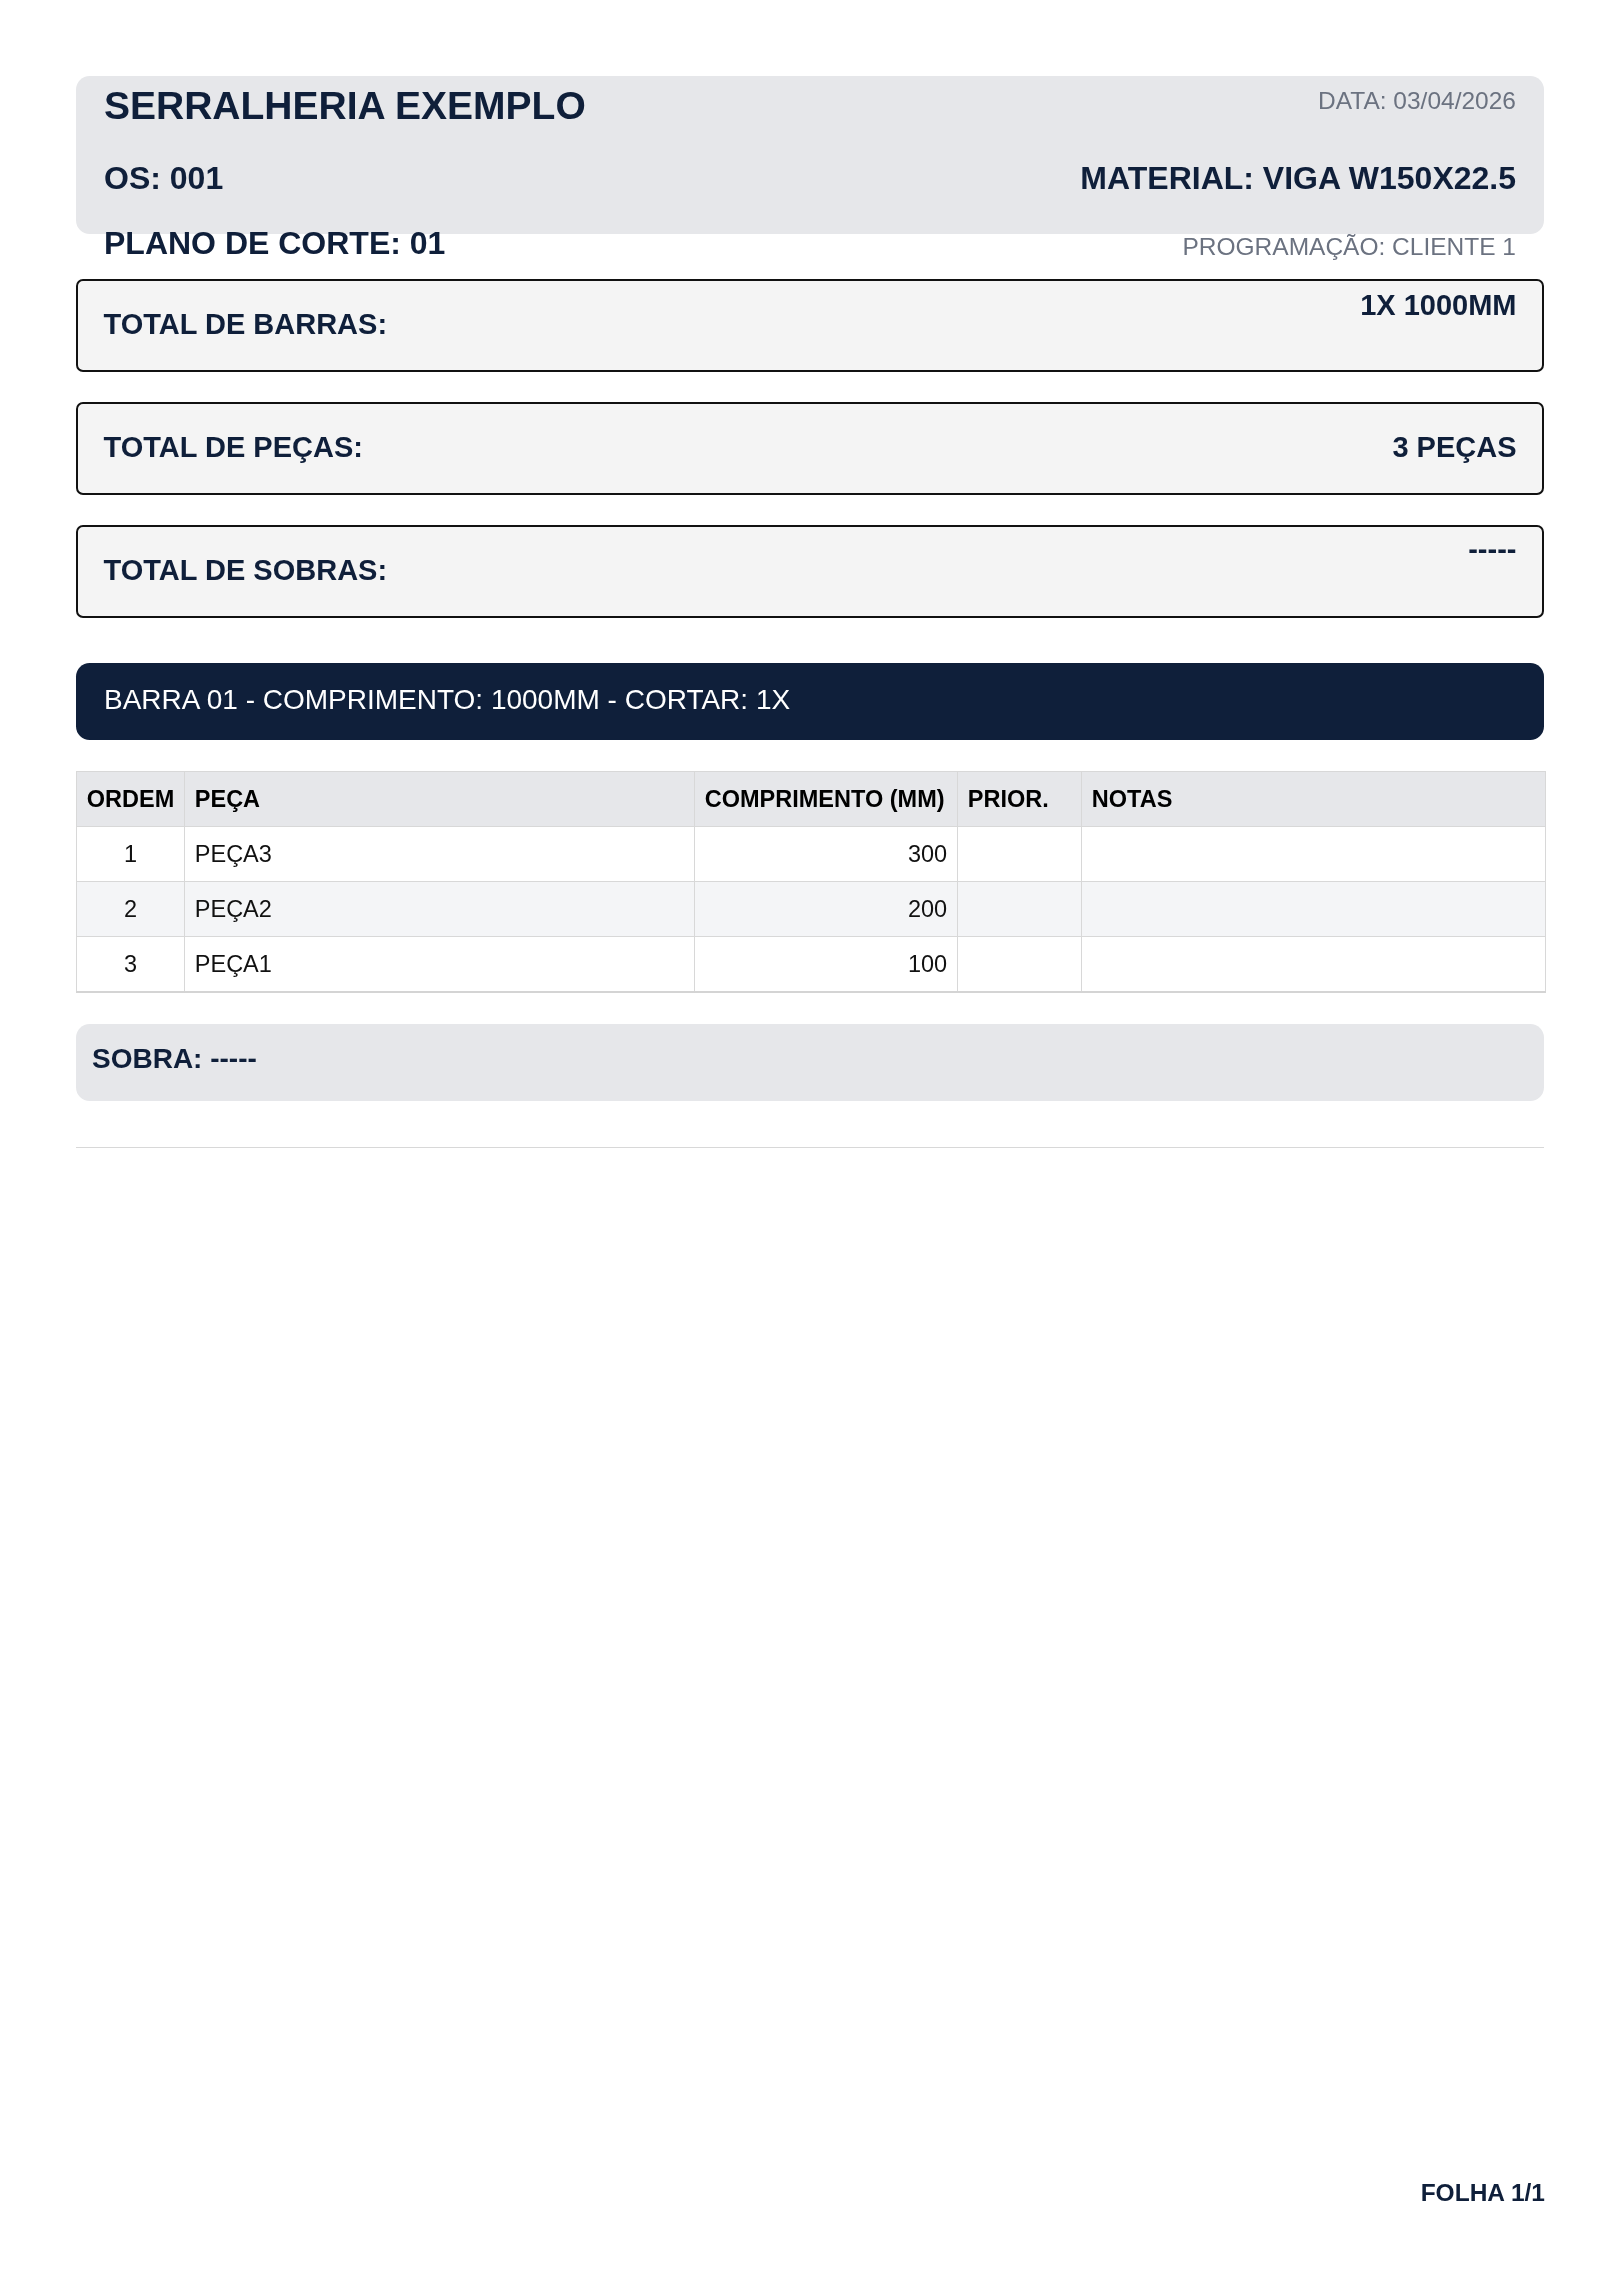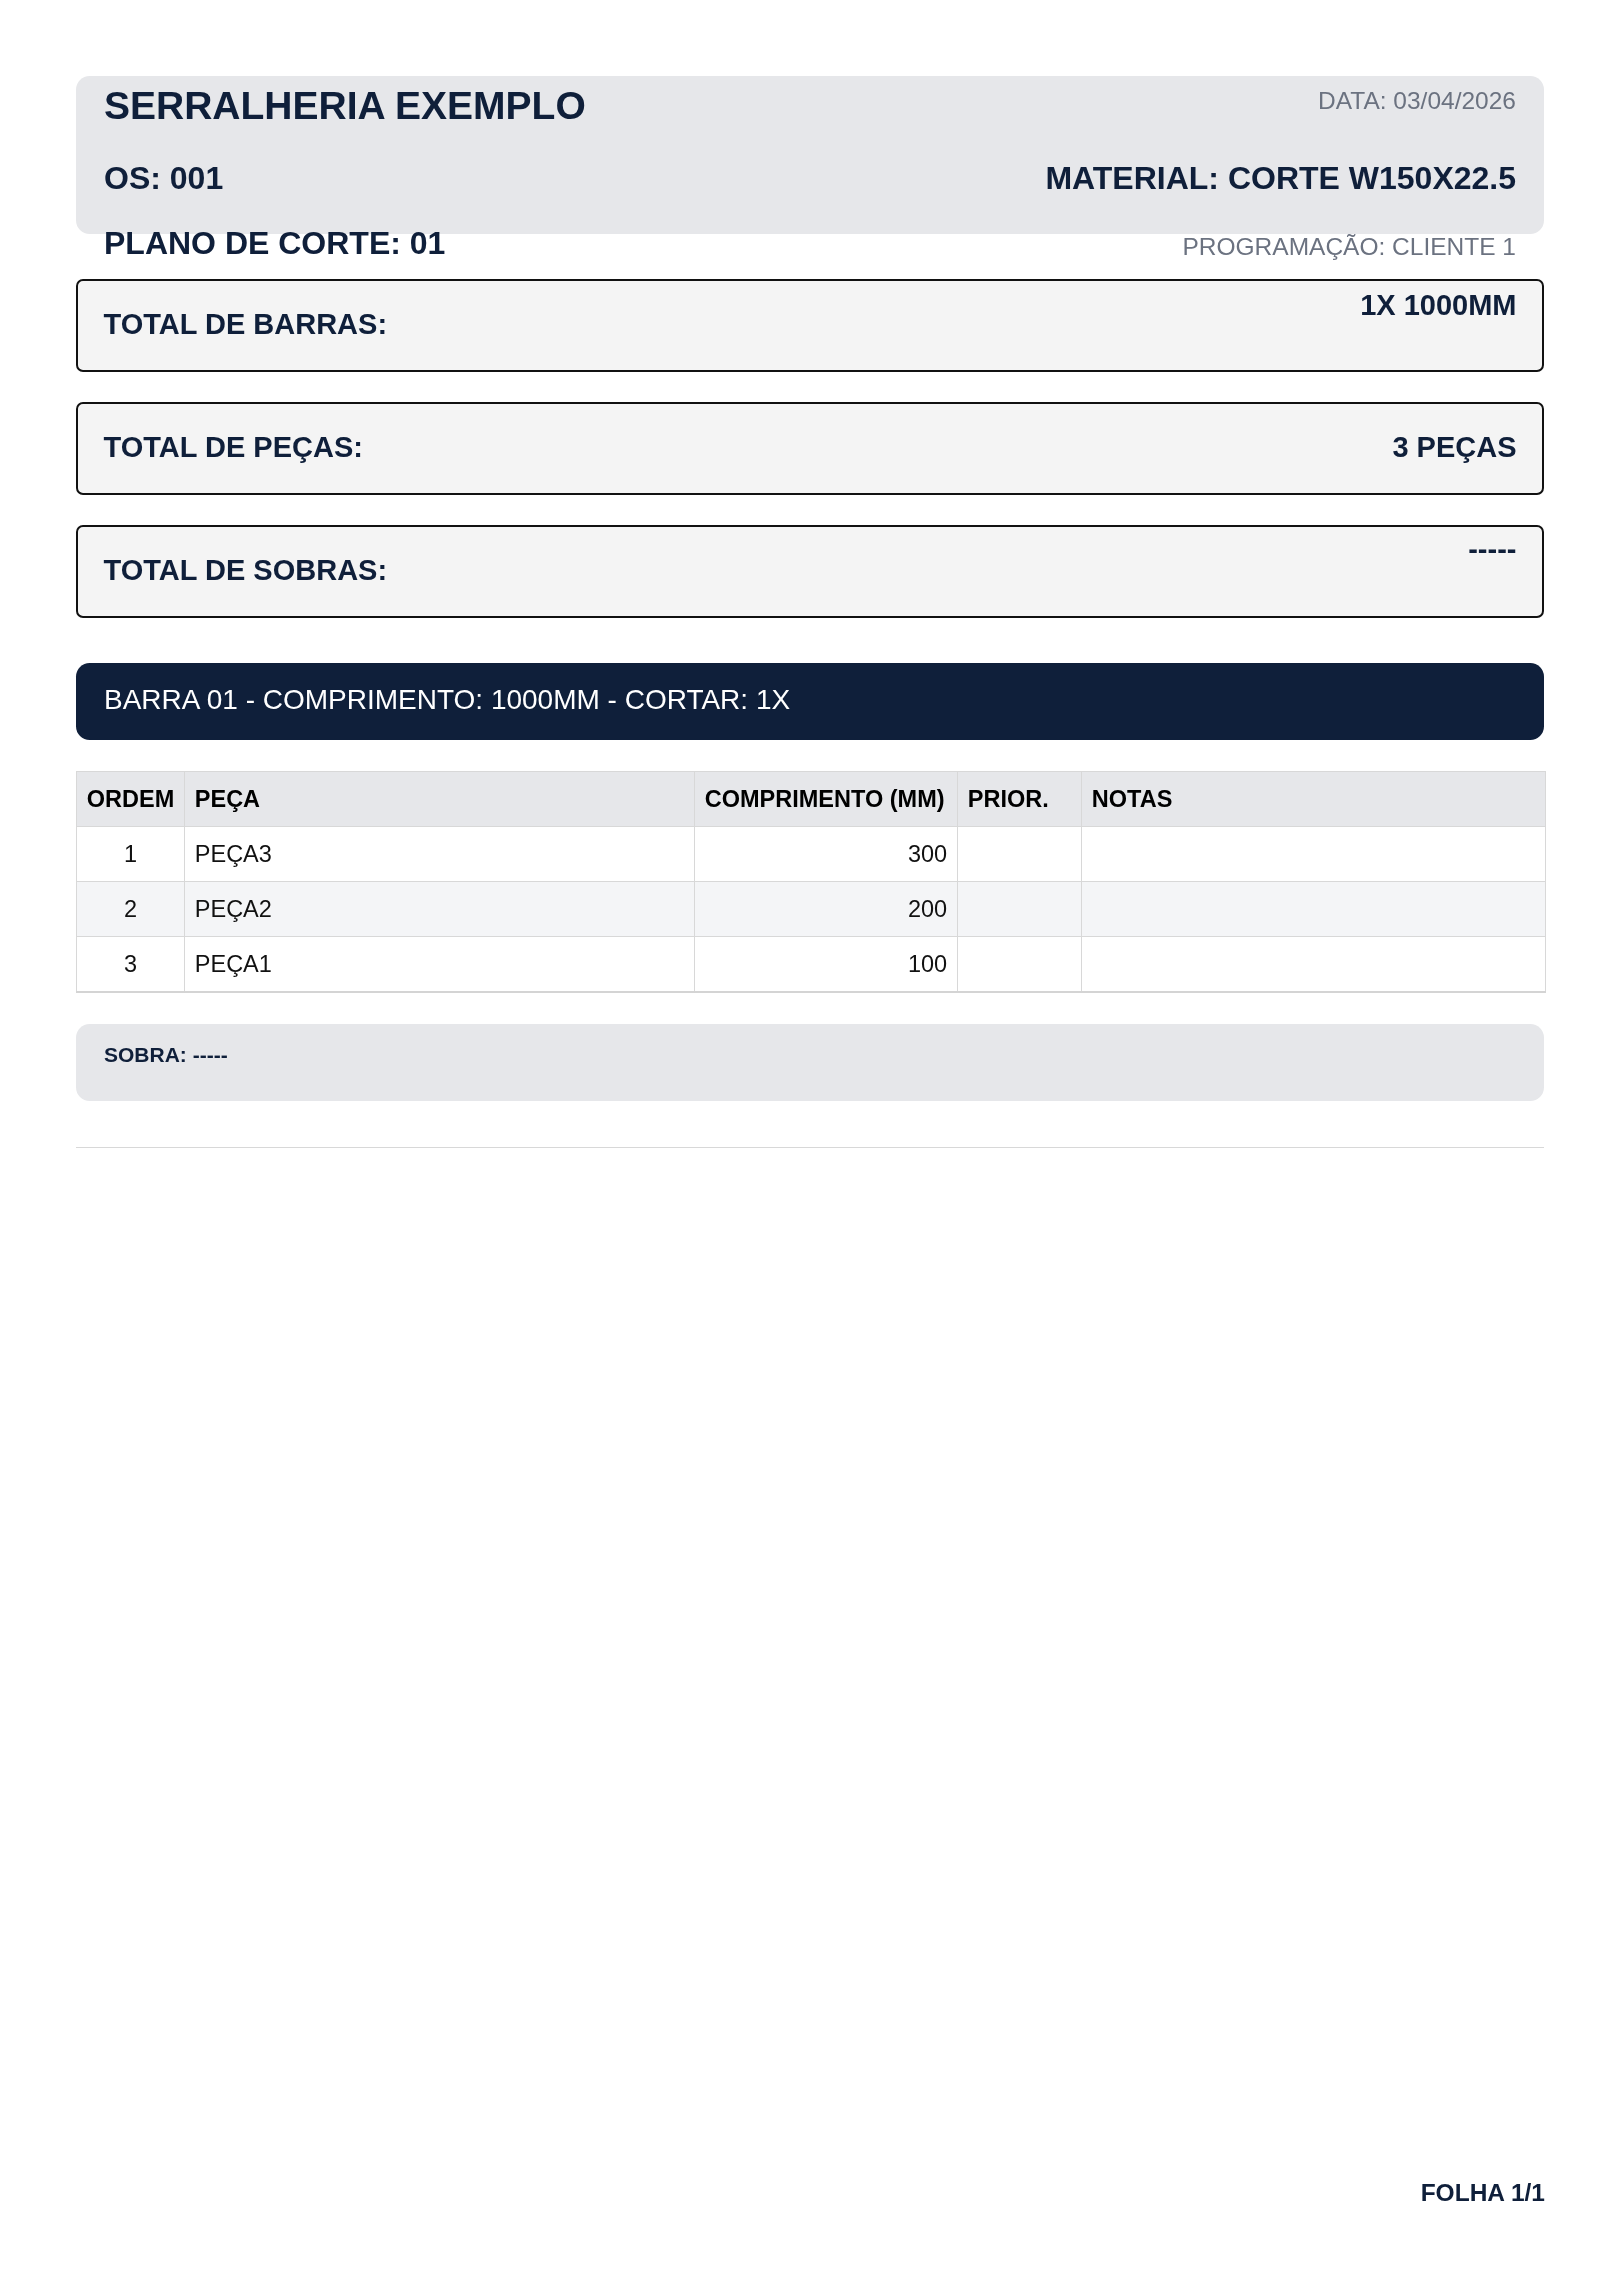--- a/index.html
+++ b/index.html
@@ -30,36 +30,36 @@
 
     table.cuts { margin-top: 31px; width: 1468px; border-collapse: collapse; table-layout: fixed; border-bottom: 2px solid #d4d4d4; }
     table.cuts th, table.cuts td { border: 1px solid #d8d8d8; height: 54px; padding: 0 9.8px; font-size: 23.5px; }
     table.cuts th { background: #e6e7ea; font-weight: bold; text-align: left; color: #000000; }
     table.cuts th.c-ordem, table.cuts td.c-ordem { text-align: center; padding: 0; }
     table.cuts td { color: #111111; background: #ffffff; }
     table.cuts tr.alt td { background: #f4f5f7; }
     table.cuts td.c-comp { text-align: right; }
 
     .sobra-box { margin-top: 31px; background: #e6e7ea; border-radius: 13.7px; height: 77px; position: relative; }
-    .sobra-box span { position: absolute; left: 28px; top: 18.6px; font-size: 21px; font-weight: bold; }
+    .sobra-box span { position: absolute; left: 16px; top: 18.6px; font-size: 28px; font-weight: bold; }
 
     .divider { margin-top: 46px; height: 1px; background: #d8d8d8; }
 
     .footer { position: absolute; right: 76px; top: 2179px; font-size: 24.5px; font-weight: bold; color: #0f1f3a; }
   </style>
 </head>
 <body>
 
 <div class="page">
 
   <div class="header">
     <div class="h-title">SERRALHERIA EXEMPLO</div>
     <div class="h-date">DATA: 03/04/2026</div>
     <div class="h-os">OS: 001</div>
-    <div class="h-material">MATERIAL: CORTE W150X22.5</div>
+    <div class="h-material">MATERIAL: VIGA W150X22.5</div>
     <div class="h-plano">PLANO DE CORTE: 01</div>
     <div class="h-prog">PROGRAMAÇÃO: CLIENTE 1</div>
   </div>
 
   <div class="total-box" id="tb1">
     <span class="lbl">TOTAL DE BARRAS:</span>
     <span class="val">1X 1000MM</span>
   </div>
 
   <div class="total-box" id="tb2">

